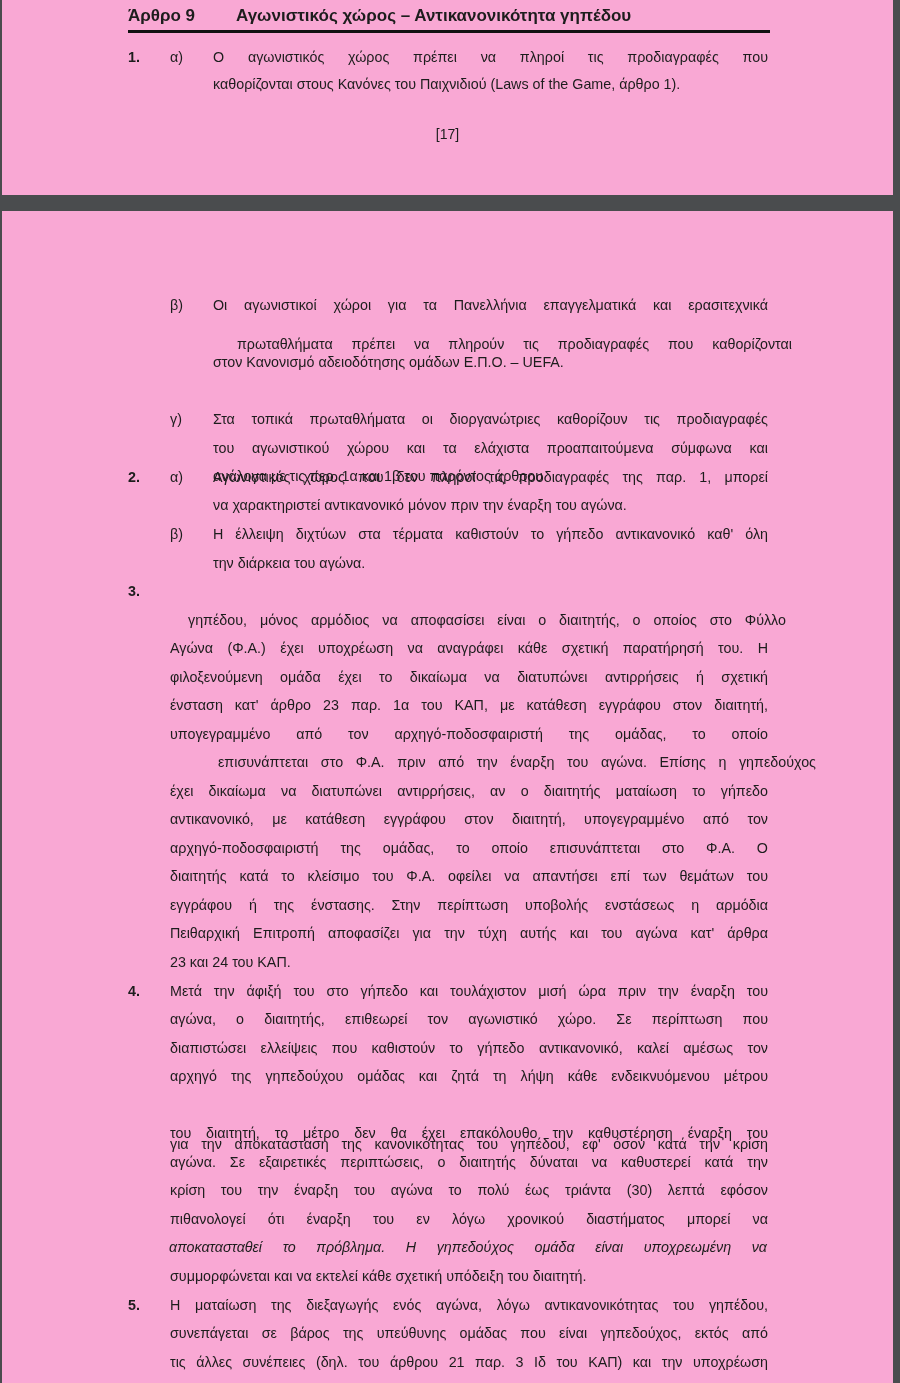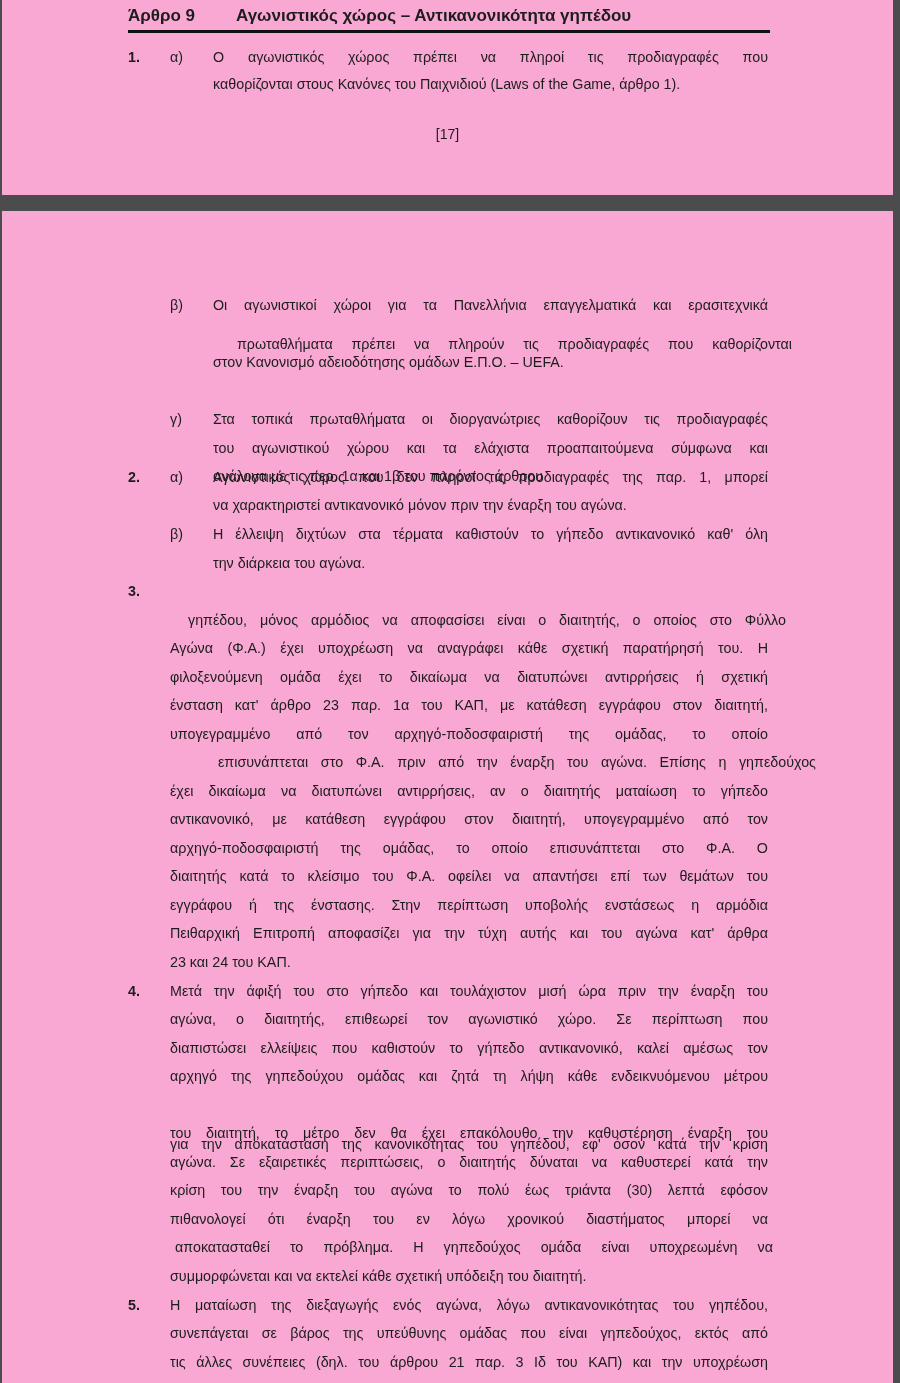--- a/index.html
+++ b/index.html
@@ -93,20 +93,20 @@
   <span class="marker bold" style="left:126px; top:770px;">4.</span>
   <div class="line just" style="left:168px; top:770px; width:598px;">Μετά την άφιξή του στο γήπεδο και τουλάχιστον μισή ώρα πριν την έναρξη του</div>
   <div class="line just" style="left:168px; top:798px; width:598px;">αγώνα, ο διαιτητής, επιθεωρεί τον αγωνιστικό χώρο. Σε περίπτωση που</div>
   <div class="line just" style="left:168px; top:827px; width:598px;">διαπιστώσει ελλείψεις που καθιστούν το γήπεδο αντικανονικό, καλεί αμέσως τον</div>
   <div class="line just" style="left:168px; top:855px; width:598px;">αρχηγό της γηπεδούχου ομάδας και ζητά τη λήψη κάθε ενδεικνυόμενου μέτρου</div>
   <div class="line just" style="left:168px; top:884px; width:598px;margin-top:39px;">για την αποκατάσταση της κανονικότητας του γηπέδου, εφ' όσον κατά την κρίση</div>
   <div class="line just" style="left:168px; top:912px; width:598px;">του διαιτητή, το μέτρο δεν θα έχει επακόλουθο την καθυστέρηση έναρξη του</div>
   <div class="line just" style="left:168px; top:941px; width:598px;">αγώνα. Σε εξαιρετικές περιπτώσεις, ο διαιτητής δύναται να καθυστερεί κατά την</div>
   <div class="line just" style="left:168px; top:969px; width:598px;">κρίση του την έναρξη του αγώνα το πολύ έως τριάντα (30) λεπτά εφόσον</div>
   <div class="line just" style="left:168px; top:998px; width:598px;">πιθανολογεί ότι έναρξη του εν λόγω χρονικού διαστήματος μπορεί να</div>
-  <div class="line just" style="left:173px; top:1026px; width:598px;">αποκατασταθεί το πρόβλημα. Η γηπεδούχος ομάδα είναι υποχρεωμένη να</div>
+  <div class="line just" style="left:167px; top:1026px; width:598px;font-style:italic;">αποκατασταθεί το πρόβλημα. Η γηπεδούχος ομάδα είναι υποχρεωμένη να</div>
   <div class="line" style="left:168px; top:1055px;">συμμορφώνεται και να εκτελεί κάθε σχετική υπόδειξη του διαιτητή.</div>
 
   <span class="marker bold" style="left:126px; top:1084px;">5.</span>
   <div class="line just" style="left:168px; top:1084px; width:598px;">Η ματαίωση της διεξαγωγής ενός αγώνα, λόγω αντικανονικότητας του γηπέδου,</div>
   <div class="line just" style="left:168px; top:1112px; width:598px;">συνεπάγεται σε βάρος της υπεύθυνης ομάδας που είναι γηπεδούχος, εκτός από</div>
   <div class="line just" style="left:168px; top:1141px; width:598px;">τις άλλες συνέπειες (δηλ. του άρθρου 21 παρ. 3 Ιδ του ΚΑΠ) και την υποχρέωση</div>
 </div>
 
 </body></html>

